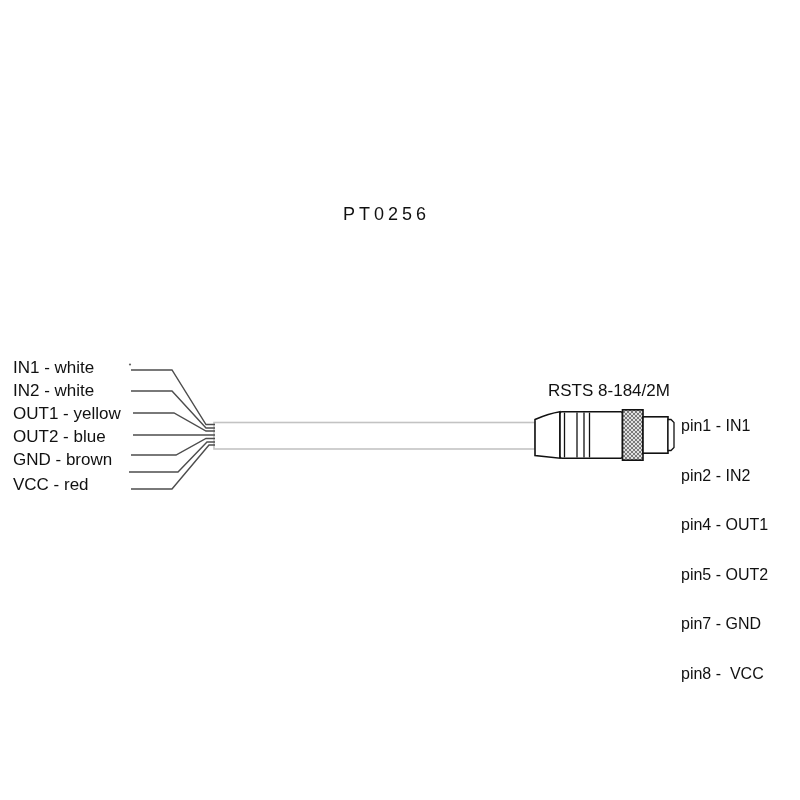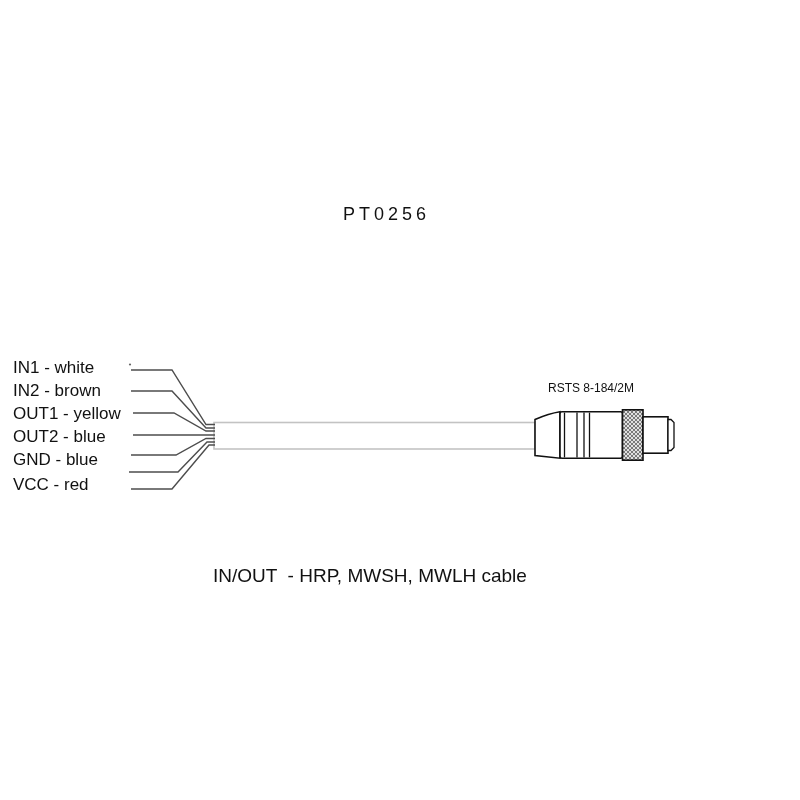--- a/index.html
+++ b/index.html
@@ -12,21 +12,21 @@
     overflow:hidden;
   }
   .abs{position:absolute;white-space:pre;}
   .title{
     left:343px;top:204px;
     font-size:18px;letter-spacing:4px;
   }
   .wire-label{left:13px;font-size:17px;line-height:22px;text-align:center;}
   .wl0{top:357px;} .wl1{top:380px;} .wl2{top:403px;}
   .wl3{top:426px;} .wl4{top:449px;} .wl5{top:474px;}
-  .connector-label{left:548px;top:381px;font-size:12px;}
+  .connector-label{left:548px;top:381px;font-size:17px;}
   .pin-block{left:681px;top:385px;font-size:16px;line-height:16.5px;}
   .pin-block div{white-space:pre;}
   .caption{left:213px;top:565px;font-size:19px;}
   svg{position:absolute;left:0;top:0;}
 </style>
 </head>
 <body>
 
 <div id="canvas">
 
@@ -63,24 +63,31 @@
       </g>
       <rect x="622.5" y="409.8" width="20.5" height="50.4" fill="url(#knurl)" stroke-width="1.6"></rect>
       <rect x="643" y="416.8" width="25" height="36.4" stroke-width="1.6"></rect>
       <path d="M668,419.5 L671,419.5 L674,422.5 L674,447.5 L671,450.5 L668,450.5 Z" stroke-width="1.3"></path>
     </g>
   </svg>
 
   <div class="abs title">PT0256</div>
 
   <div class="abs wire-label wl0">IN1 - white</div>
-  <div class="abs wire-label wl1">IN2 - brown</div>
+  <div class="abs wire-label wl1">IN2 - white</div>
   <div class="abs wire-label wl2">OUT1 - yellow</div>
   <div class="abs wire-label wl3">OUT2 - blue</div>
-  <div class="abs wire-label wl4">GND - blue</div>
+  <div class="abs wire-label wl4">GND - brown</div>
   <div class="abs wire-label wl5">VCC - red</div>
 
   <div class="abs connector-label">RSTS 8-184/2M</div>
 
+  <div class="abs pin-block">
+    <div>pin1 - IN1</div>
+    <div>pin2 - IN2</div>
+    <div>pin4 - OUT1</div>
+    <div>pin5 - OUT2</div>
+    <div>pin7 - GND</div>
+    <div>pin8 -  VCC</div>
+  </div>
 
-  <div class="abs caption">IN/OUT  - HRP, MWSH, MWLH cable</div>
 
 </div>
 
 </body></html>

